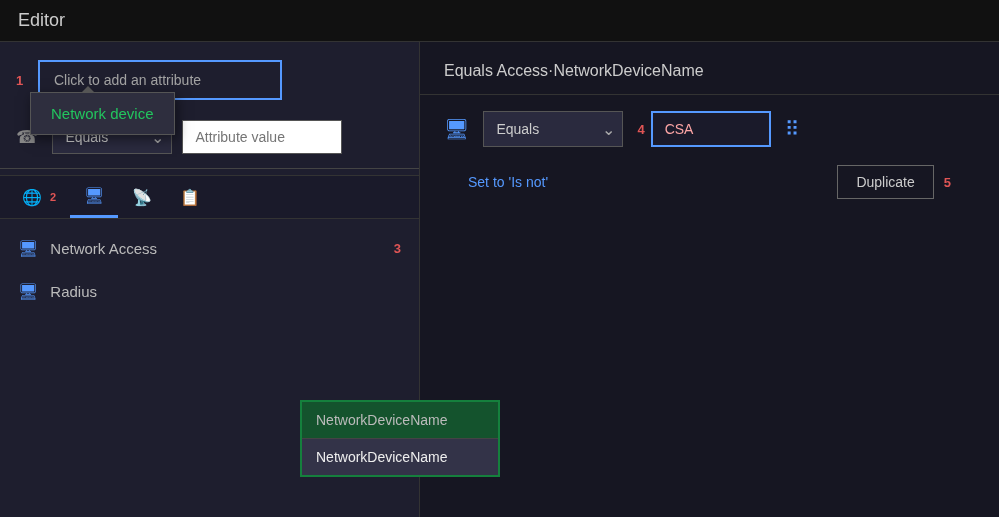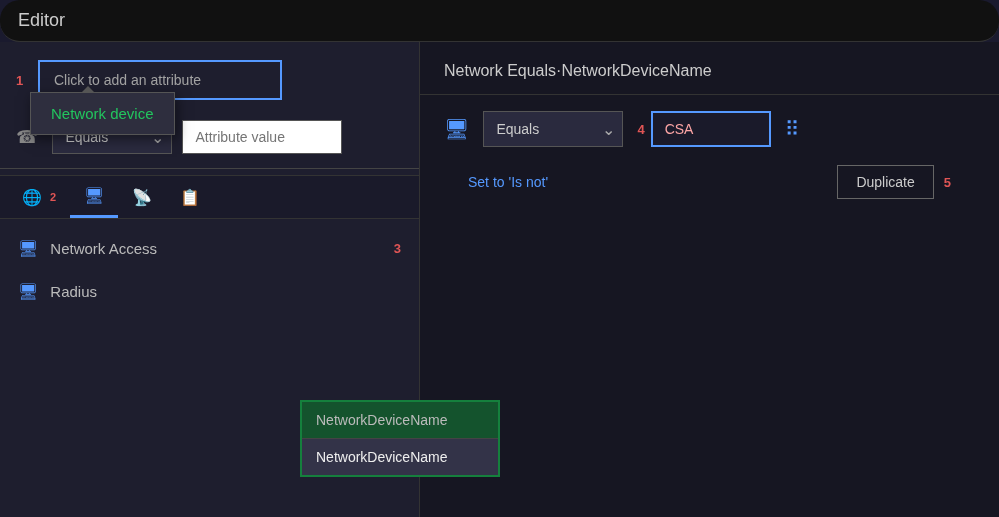--- a/index.html
+++ b/index.html
@@ -13,21 +13,20 @@
       position: relative;
     }
 
     .editor-title {
       background: #111;
       color: #ccc;
       padding: 10px 18px;
       font-size: 18px;
       font-weight: 400;
       border-bottom: 1px solid #333;
-      border-radius: 20px;
     }
 
     .main-container {
       display: flex;
       height: calc(517px - 42px);
       position: relative;
     }
 
     
     .left-panel {
@@ -433,21 +432,21 @@
       <div class="network-dropdown">
         <div class="drop-header">NetworkDeviceName</div>
         <div class="drop-item">NetworkDeviceName</div>
       </div>
 
     </div>
 
     <div class="right-panel">
 
       <div class="right-header">
-        <span>Network Equals·NetworkDeviceName</span>
+        <span>Equals Access·NetworkDeviceName</span>
       </div>
 
       <div class="right-content">
         <div class="right-row">
           <span class="monitor-icon-right">🖥</span>
           <div class="right-equals-wrapper">
             <select class="right-equals-select">
               <option>Equals</option>
             </select>
           </div>

